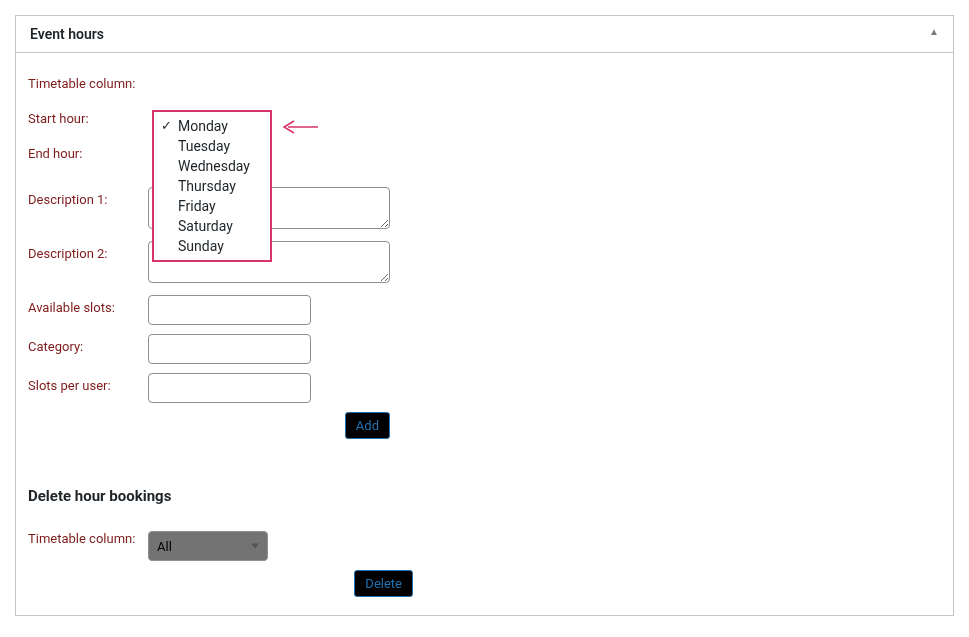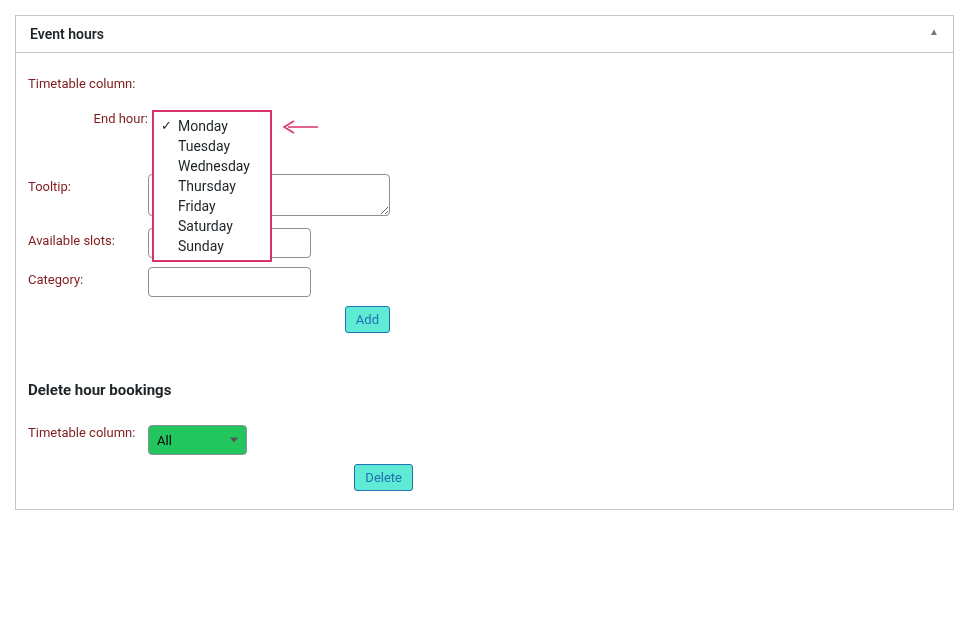--- a/index.html
+++ b/index.html
@@ -38,22 +38,21 @@
       padding: 18px 12px 18px 12px;
       position: relative;
     }
     .form-row {
       display: flex;
       align-items: flex-start;
       margin-bottom: 9px;
       min-height: 26px;
     }
     .form-row.spacer {
-      margin-bottom: 42px;
-      text-align: right;
+      margin-bottom: 20px;
     }
     .form-label {
       width: 120px;
       flex-shrink: 0;
       font-size: 13px;
       color: #7f1d1d;
       padding-top: 5px;
     }
     .form-control-area {
       flex: 1;
@@ -77,28 +76,28 @@
       padding: 0 8px;
       font-family: inherit;
       font-size: 13px;
       background: #fff;
     }
     .select-wrap {
       position: relative;
       display: inline-block;
     }
     select.field {
-      width: 99px;
+      width: 120px;
       height: 30px;
       border: 1px solid #8c8f94;
       border-radius: 4px;
       padding: 0 24px 0 8px;
       font-family: inherit;
       font-size: 13px;
-      background: #22c55e;
+      background: #737373;
       appearance: none;
       -webkit-appearance: none;
       cursor: pointer;
     }
     .select-wrap::after {
       content: "";
       position: absolute;
       right: 9px;
       top: 50%;
       transform: translateY(-50%);
@@ -106,21 +105,21 @@
       height: 0;
       border-left: 4px solid transparent;
       border-right: 4px solid transparent;
       border-top: 5px solid #555;
       pointer-events: none;
     }
     .btn {
       display: inline-block;
       border: 1px solid #2271b1;
       color: #2271b1;
-      background: #5eead4;
+      background: #000000;
       border-radius: 3px;
       padding: 5px 10px;
       font-size: 13px;
       cursor: pointer;
       font-family: inherit;
     }
     .btn-row {
       margin-top: 8px;
       margin-left: 120px;
       width: 242px;
@@ -181,48 +180,63 @@
   <div class="metabox-header">
     <span class="metabox-title">Event hours</span>
     <span class="toggle-icon">▲</span>
   </div>
   <div class="metabox-body">
 
     <div class="form-row">
       <div class="form-label">Timetable column:</div>
     </div>
 
+    <div class="form-row">
+      <div class="form-label">Start hour:</div>
+    </div>
 
     <div class="form-row spacer">
       <div class="form-label">End hour:</div>
     </div>
 
-
-
-    <div class="form-row">
-      <div class="form-label">Tooltip:</div>
+    <div class="form-row">
+      <div class="form-label">Description 1:</div>
       <div class="form-control-area">
         <textarea class="field" style=""></textarea>
       </div>
     </div>
 
     <div class="form-row">
+      <div class="form-label">Description 2:</div>
+      <div class="form-control-area">
+        <textarea class="field" style=""></textarea>
+      </div>
+    </div>
+
+
+    <div class="form-row">
       <div class="form-label">Available slots:</div>
       <div class="form-control-area">
         <input type="text" class="field" value="" style="">
       </div>
     </div>
 
     <div class="form-row">
       <div class="form-label">Category:</div>
       <div class="form-control-area">
         <input type="text" class="field" value="" style="">
       </div>
     </div>
 
+    <div class="form-row">
+      <div class="form-label">Slots per user:</div>
+      <div class="form-control-area">
+        <input type="text" class="field" value="" style="">
+      </div>
+    </div>
 
     <div class="btn-row">
       <button class="btn">Add</button>
     </div>
 
     <h3 class="section-heading">Delete hour bookings</h3>
 
     <div class="form-row">
       <div class="form-label" style="padding-top:0;">Timetable column:</div>
       <div class="form-control-area">

